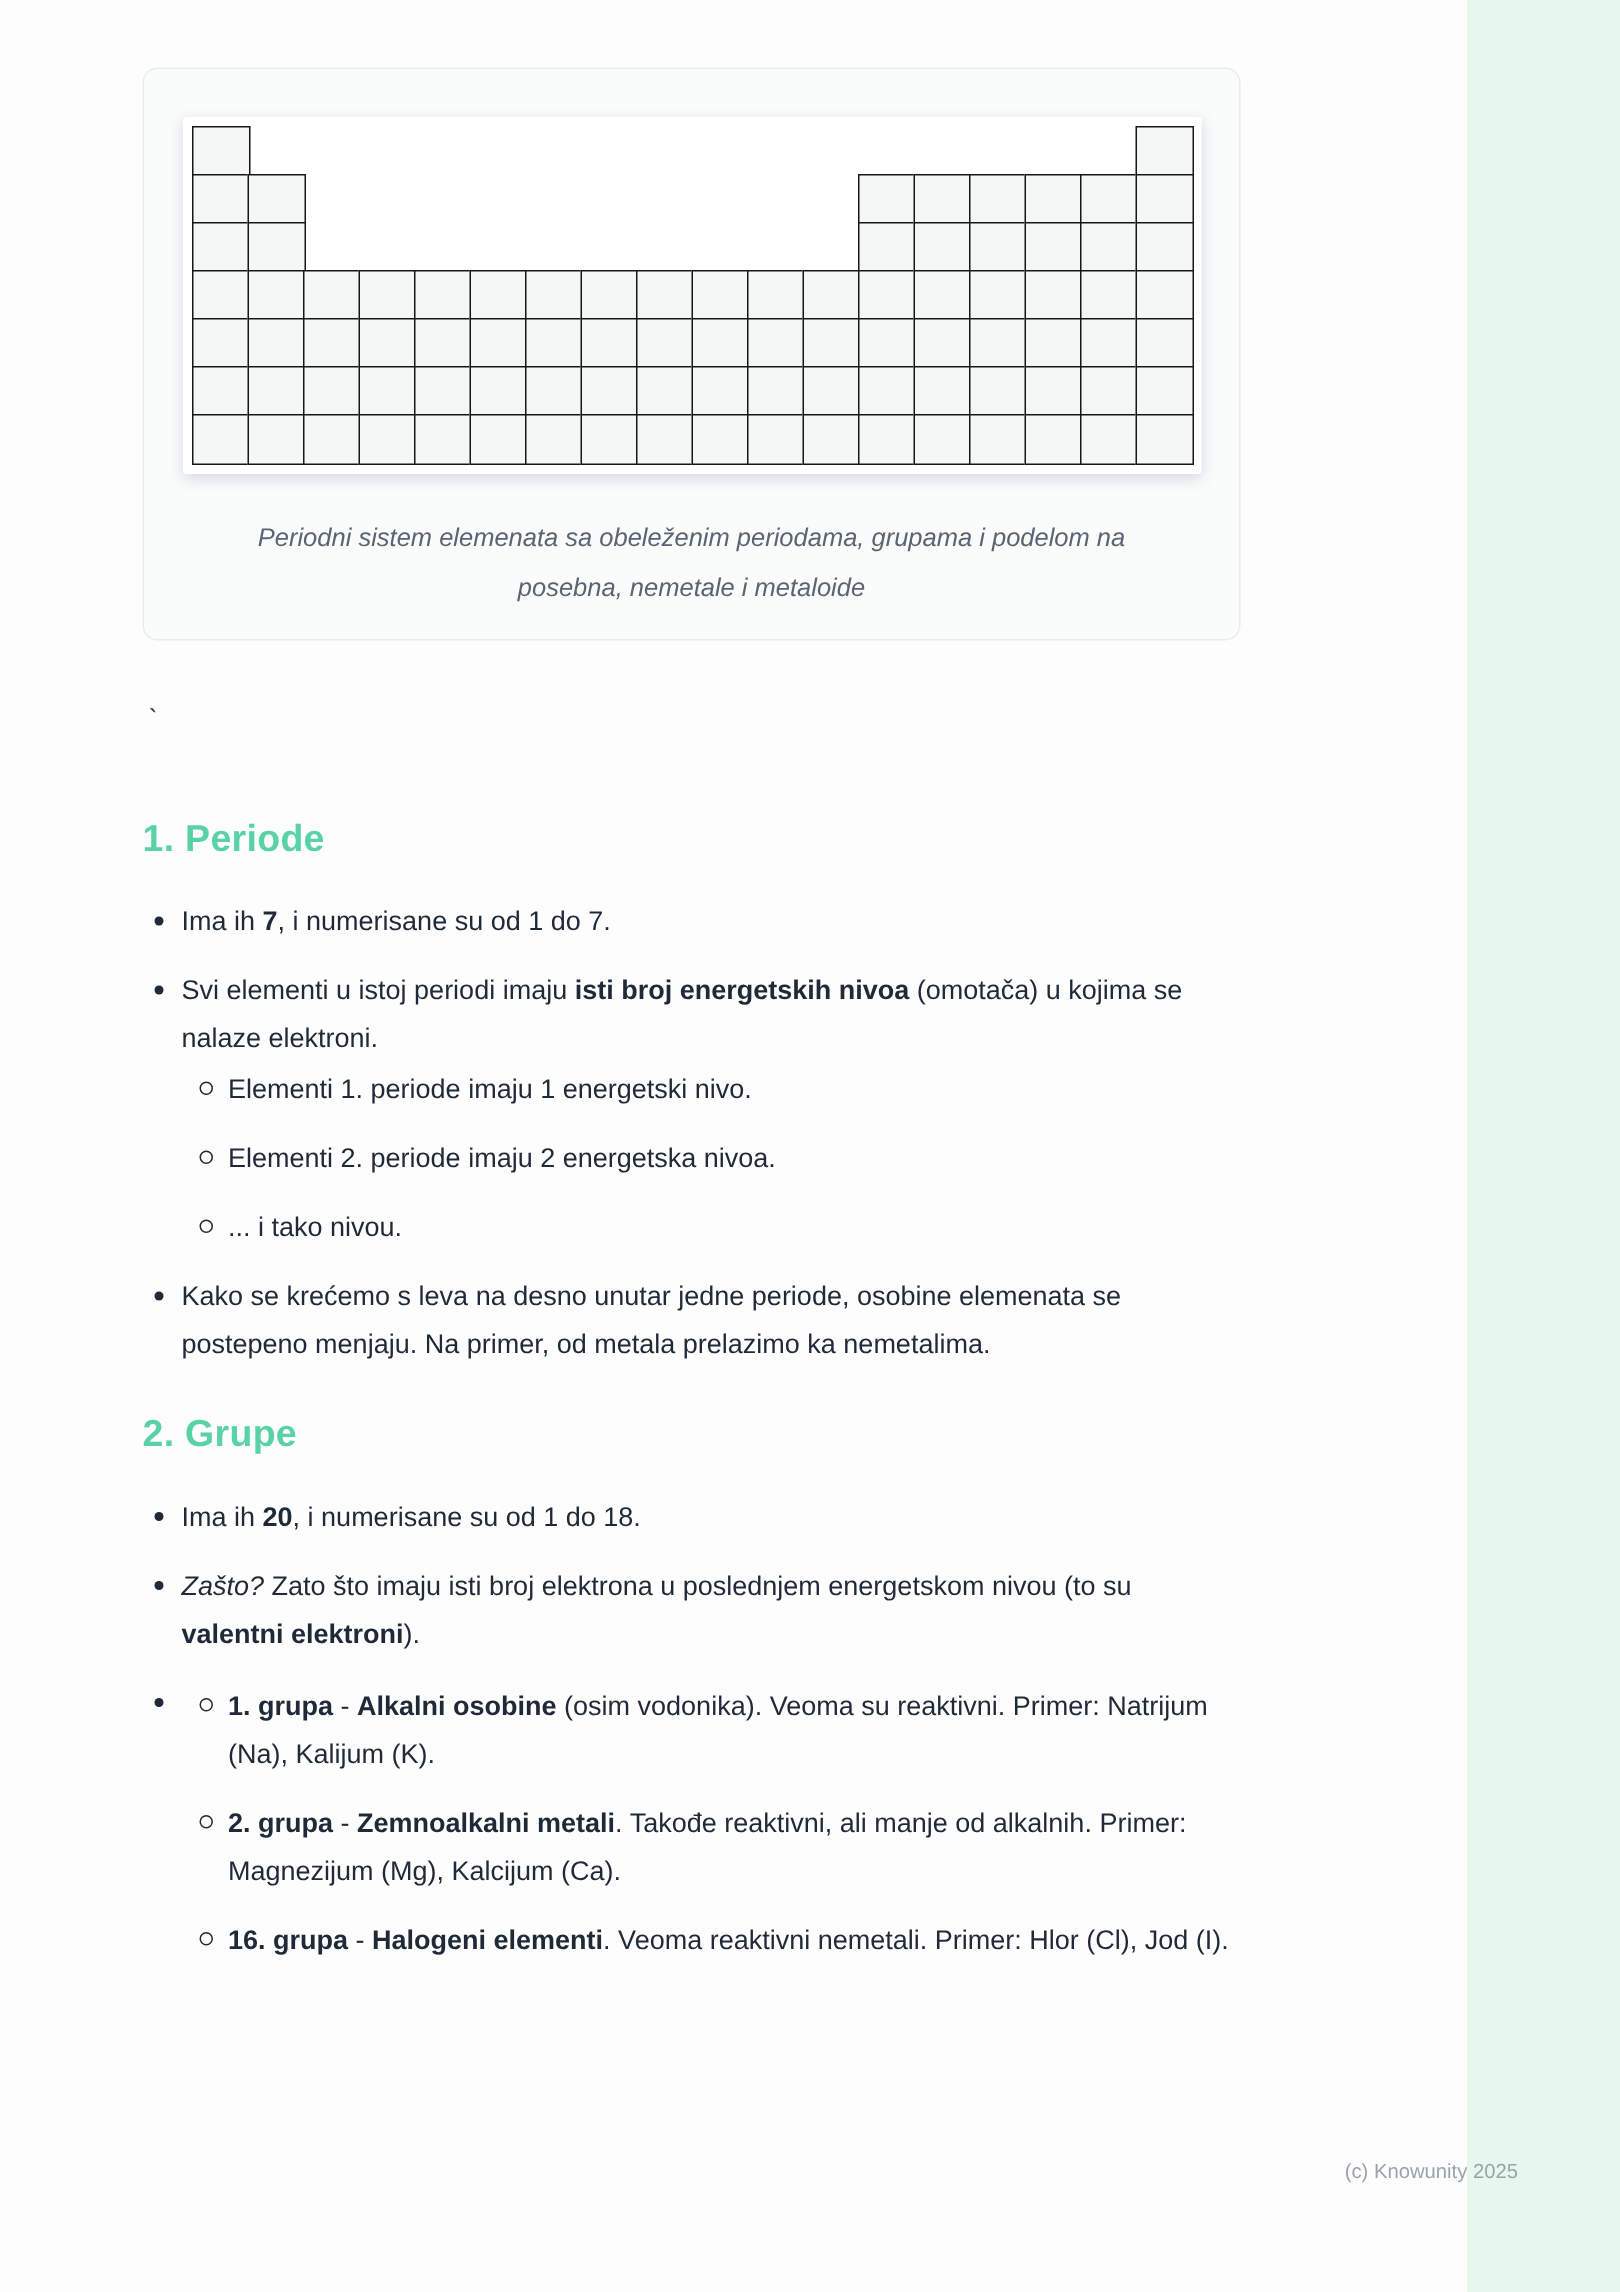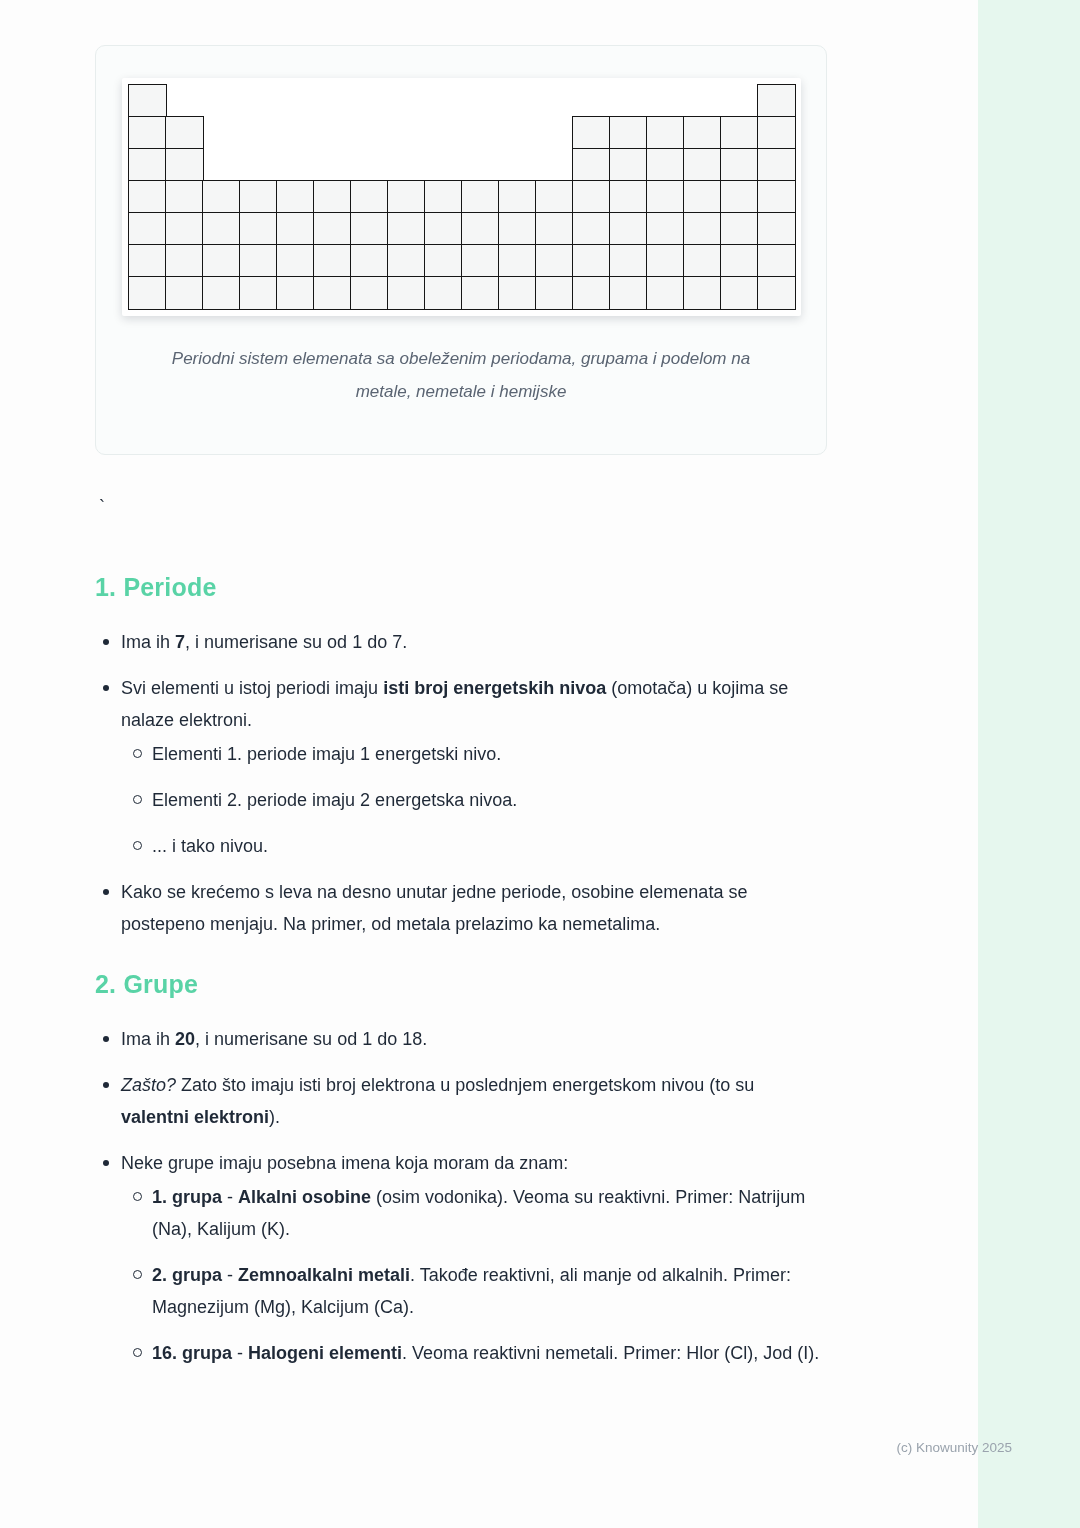--- a/index.html
+++ b/index.html
@@ -10,21 +10,21 @@
   }
   .right-strip{
     position:absolute;top:0;right:0;width:102px;height:100%;
     background:var(--strip,#e6f7ee);
   }
   .content{position:absolute;left:95px;top:45px;width:732px;}
 
   
   .figure-card{
     background:#fafcfc;border:1px solid #e7eded;border-radius:10px;
-    padding:32px 0 46px 0;box-sizing:border-box;
+    padding:32px 0 18px 0;box-sizing:border-box;
   }
   .table-panel{
     width:679px;margin:0 auto;background:#ffffff;padding:6px;box-sizing:border-box;
     border-radius:2px;box-shadow:0 3px 10px rgba(15,23,42,.15);
   }
   .pt-grid{position:relative;width:667px;height:226px;margin:0 auto;}
   .pt-cell{
     position:absolute;width:37px;height:32px;box-sizing:content-box;
     border:1px solid #161616;background:#f5f6f6;
   }
@@ -157,21 +157,21 @@
           <div class="pt-cell" style="left: 444px; top: 192px;"></div>
           <div class="pt-cell" style="left: 481px; top: 192px;"></div>
           <div class="pt-cell" style="left: 518px; top: 192px;"></div>
           <div class="pt-cell" style="left: 555px; top: 192px;"></div>
           <div class="pt-cell" style="left: 592px; top: 192px;"></div>
           <div class="pt-cell" style="left: 629px; top: 192px;"></div>
         </div>
     </div>
     <div class="caption">
       <div>Periodni sistem elemenata sa obeleženim periodama, grupama i podelom na</div>
-      <div>metale, nemetale i hemijske</div>
+      <div>posebna, nemetale i metaloide</div>
     </div>
   </div>
 
   <div class="stray">`</div>
 
   <div class="section section-periode">
     <h2 class="section-title">1. Periode</h2>
     <div class="list">
         <div class="bullet-item">
           <span class="marker disc"></span>
@@ -225,21 +225,20 @@
         </div>
         <div class="bullet-item">
           <span class="marker disc"></span>
           <div class="bullet-body">
             <div class="bullet-text"><span class="i">Zašto?</span><span> Zato što imaju isti broj elektrona u poslednjem energetskom nivou (to su </span><span class="b">valentni elektroni</span><span>).</span></div>
           </div>
         </div>
         <div class="bullet-item">
           <span class="marker disc"></span>
           <div class="bullet-body">
-            <div class="bullet-text"><span>Neke grupe imaju posebna imena koja moram da znam:</span></div>
             <div class="sub-list">
               <div class="bullet-item">
                 <span class="marker circle"></span>
                 <div class="bullet-body">
                   <div class="bullet-text"><span class="b">1. grupa</span><span> - </span><span class="b">Alkalni osobine</span><span> (osim vodonika). Veoma su reaktivni. Primer: Natrijum (Na), Kalijum (K).</span></div>
                 </div>
               </div>
               <div class="bullet-item">
                 <span class="marker circle"></span>
                 <div class="bullet-body">

